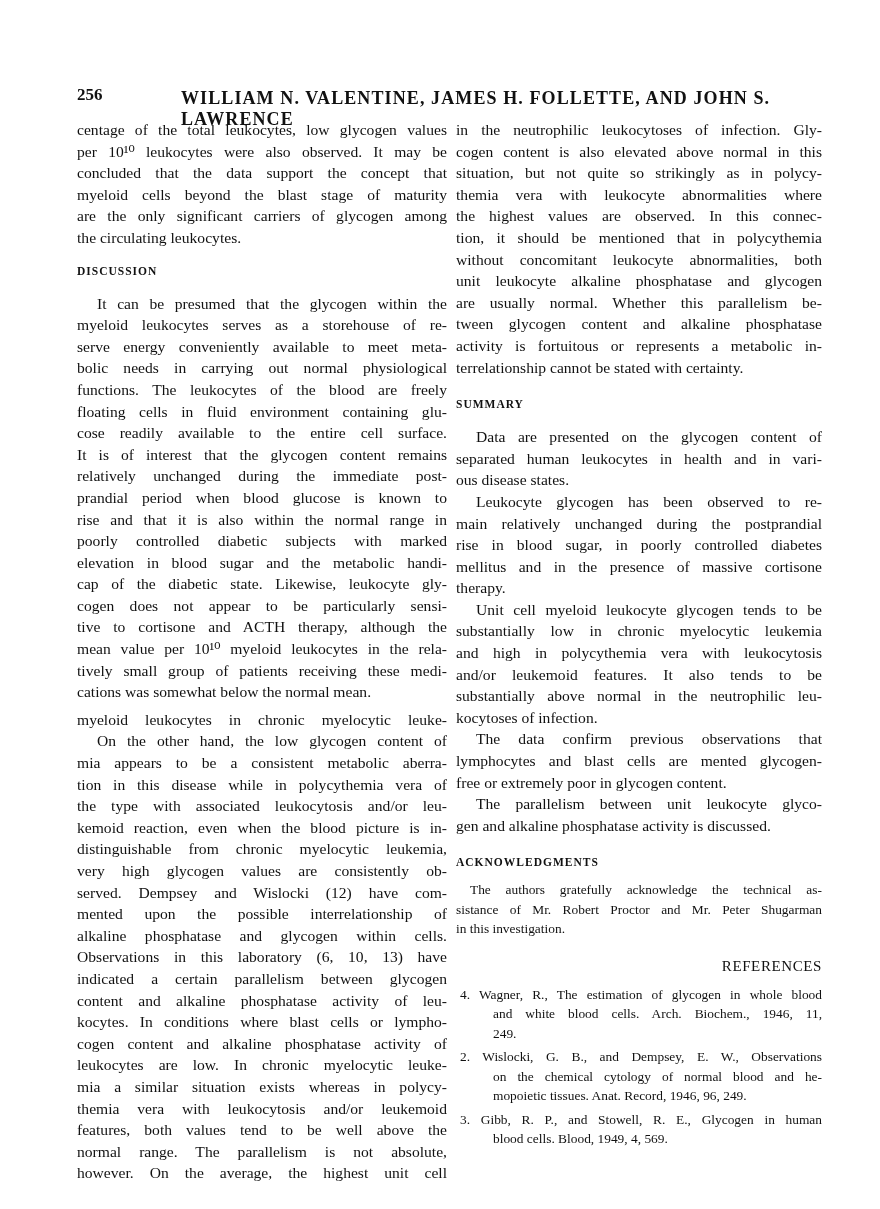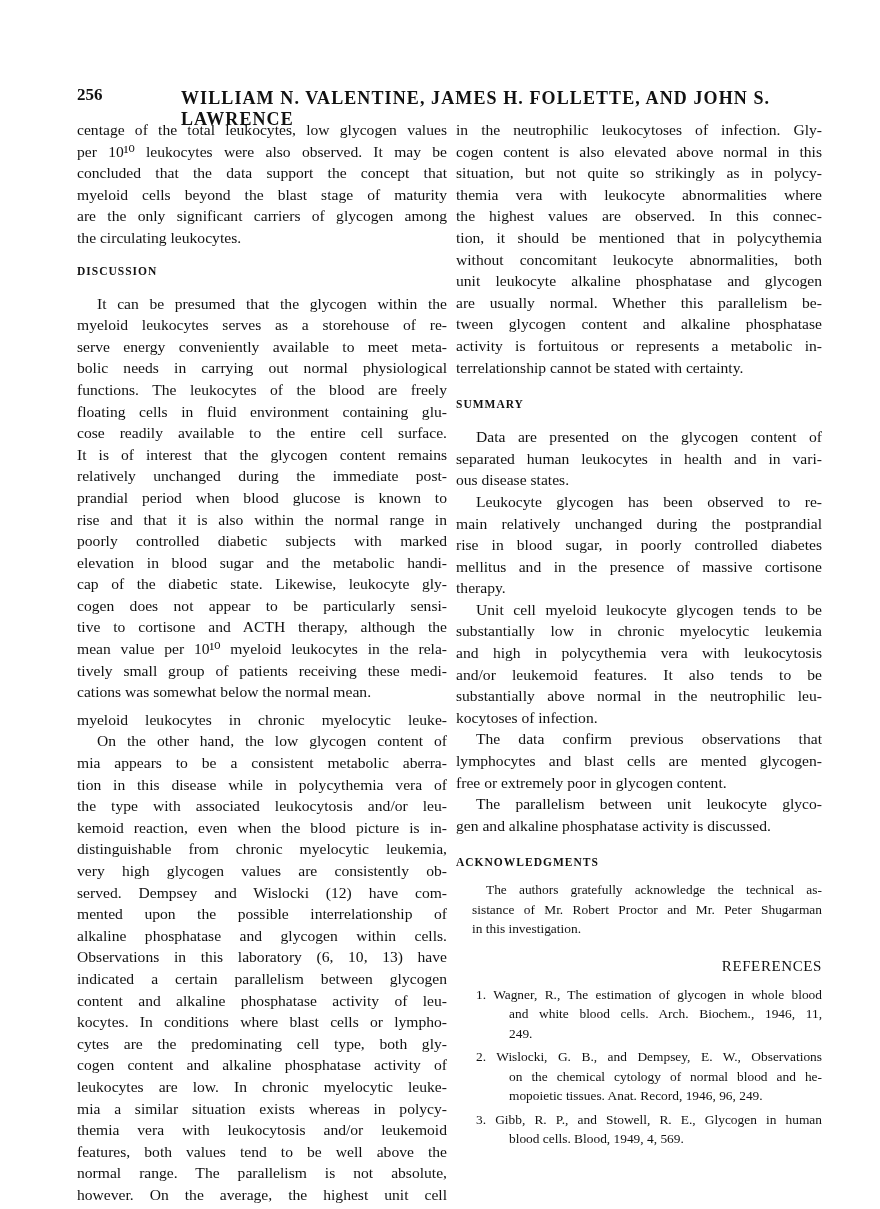--- a/index.html
+++ b/index.html
@@ -13,21 +13,21 @@
   .col.right { left: 456px; width: 366px; }
   .line { display: block; height: 21.6px; line-height: 21.6px; font-size: 15.6px;
           text-align: justify; text-align-last: justify; white-space: nowrap; }
   .line.last { text-align-last: left; }
   .line.indent { padding-left: 20px; }
   .sec-head { display: block; text-align: left; font-size: 11.5px; letter-spacing: 1px;
               font-weight: bold; height: 20px; line-height: 20px; }
   .ref-head { display: block; text-align: right; font-size: 15px; letter-spacing: 0.6px;
               height: 22px; line-height: 22px; }
   .ref-line { display: block; font-size: 13.4px; height: 19.5px; line-height: 19.5px;
-              text-align: justify; text-align-last: justify; white-space: nowrap; margin-left: 16px; }
+              text-align: justify; text-align-last: justify; white-space: nowrap; }
   .ref-line.first { padding-left: 0; }
   .ref-line.cont { padding-left: 33px; }
   .ref-line.last { text-align-last: left; }
   .gap-s { height: 12px; }
   .gap-m { height: 16px; }
 </style>
 </head>
 <body>
 
 <div class="header">
@@ -78,21 +78,20 @@
     <span class="line">kemoid reaction, even when the blood picture is in-</span>
     <span class="line">distinguishable from chronic myelocytic leukemia,</span>
     <span class="line">very high glycogen values are consistently ob-</span>
     <span class="line">served.  Dempsey and Wislocki (12) have com-</span>
     <span class="line">mented upon the possible interrelationship of</span>
     <span class="line">alkaline phosphatase and glycogen within cells.</span>
     <span class="line">Observations in this laboratory (6, 10, 13) have</span>
     <span class="line">indicated a certain parallelism between glycogen</span>
     <span class="line">content and alkaline phosphatase activity of leu-</span>
     <span class="line">kocytes.  In conditions where blast cells or lympho-</span>
-    <span class="line">cytes are the predominating cell type, both gly-</span>
     <span class="line">cogen content and alkaline phosphatase activity of</span>
     <span class="line">leukocytes are low.  In chronic myelocytic leuke-</span>
     <span class="line">mia a similar situation exists whereas in polycy-</span>
     <span class="line">themia vera with leukocytosis and/or leukemoid</span>
     <span class="line">features, both values tend to be well above the</span>
     <span class="line">normal range.  The parallelism is not absolute,</span>
     <span class="line">however.  On the average, the highest unit cell</span>
   </div>
 </div>
 
@@ -149,21 +148,21 @@
   <div>
     <span class="ref-line" style="padding-left:14px">The authors gratefully acknowledge the technical as-</span>
     <span class="ref-line">sistance of Mr. Robert Proctor and Mr. Peter Shugarman</span>
     <span class="ref-line last">in this investigation.</span>
   </div>
   <div class="gap-m"></div>
   <span class="ref-head">REFERENCES</span>
   <div style="height:8px"></div>
   <ol style="list-style:none;margin:0;padding:0 0 0 4px;">
     <li>
-      <span class="ref-line first">1. Wagner, R., The estimation of glycogen in whole blood</span>
+      <span class="ref-line first">4. Wagner, R., The estimation of glycogen in whole blood</span>
       <span class="ref-line cont">and white blood cells.  Arch. Biochem., 1946, 11,</span>
       <span class="ref-line cont last">249.</span>
     </li>
     <li style="margin-top:4px">
       <span class="ref-line first">2. Wislocki, G. B., and Dempsey, E. W., Observations</span>
       <span class="ref-line cont">on the chemical cytology of normal blood and he-</span>
       <span class="ref-line cont last">mopoietic tissues.  Anat. Record, 1946, 96, 249.</span>
     </li>
     <li style="margin-top:4px">
       <span class="ref-line first">3. Gibb, R. P., and Stowell, R. E., Glycogen in human</span>

